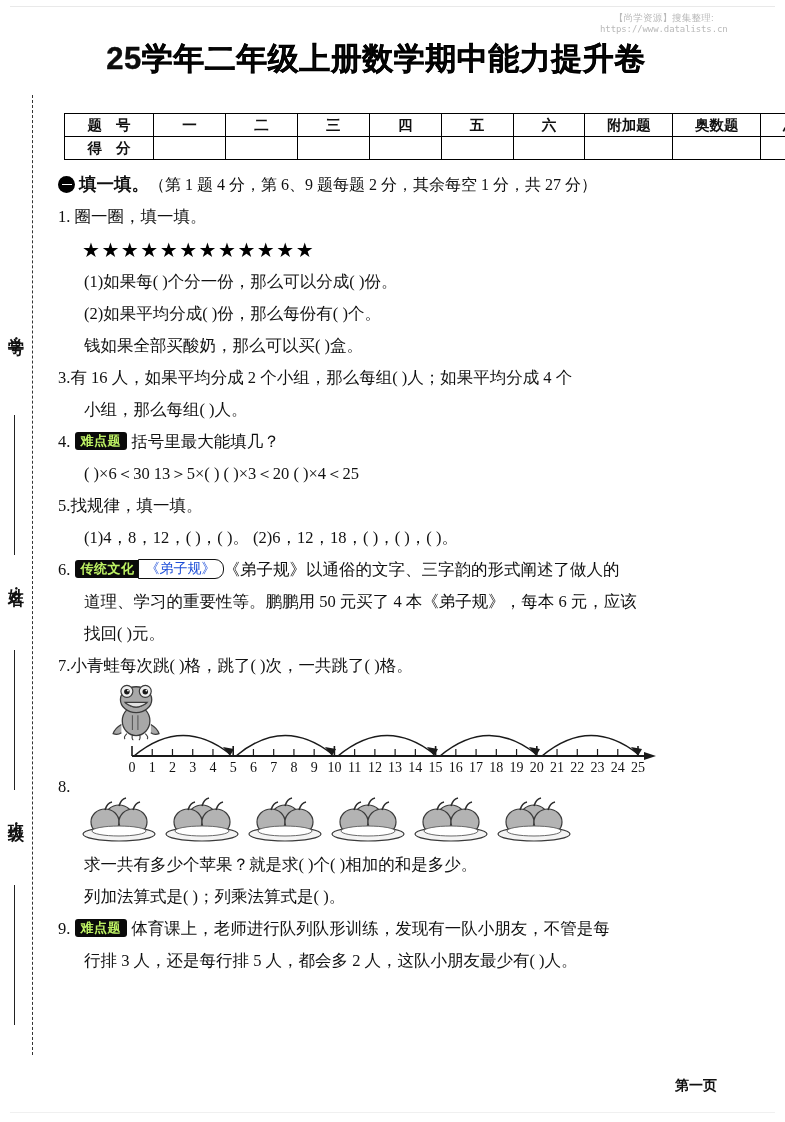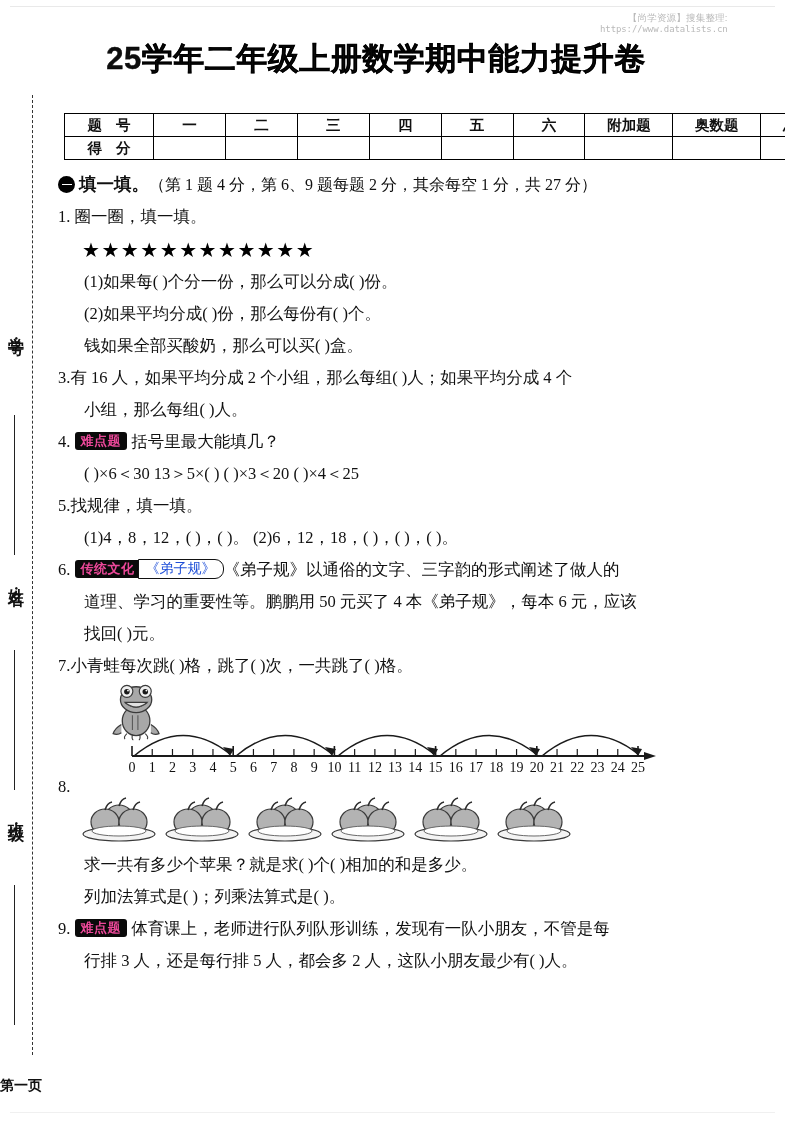--- a/index.html
+++ b/index.html
@@ -23,21 +23,21 @@
     width: 785px; height: 1122px;
     background: #fff;
   }
   .page-edge-top { position:absolute; left:10px; top:6px; width:765px; height:1px; background:#e9e9e9; }
   .page-edge-bottom { position:absolute; left:10px; top:1112px; width:765px; height:1px; background:#f0f0f0; }
 
   
   #watermark {
     position: absolute;
     left: 600px; top: 12px;
-    text-align: right;
+    text-align: center;
     color: #b9b9b9;
     font-family: "DejaVu Sans Mono", monospace;
     line-height: 1.25;
   }
   #watermark .wm1 { font-size: 9.5px; font-family:"Liberation Sans", sans-serif; letter-spacing:0.2px; }
   #watermark .wm2 { font-size: 9px; letter-spacing:-0.1px; }
 
   
   #seal-col {
     position:absolute;
@@ -157,21 +157,21 @@
     line-height: 29px;
     margin-top: 3px;
   }
   .q .qn { font-family:"Liberation Serif", serif; }
   .indent { padding-left: 26px; }
 
   
   .badge-dark {
     display:inline-block;
     background:#0a0a0a;
-    color:#ec4899;
+    color:#bef264;
     font-family:"Liberation Sans", sans-serif;
     font-size: 13px;
     font-weight: bold;
     line-height: 18px;
     padding: 0 6px;
     border-radius: 9px;
     vertical-align: 2px;
     letter-spacing: 0.5px;
   }
   .badge-dark.sq { border-radius: 3px; }
@@ -213,21 +213,21 @@
     align-items: flex-end;
     margin-left: 22px;
     height: 46px;
   }
 
   
   #footer {
     position:absolute;
     left:0; top: 1077px;
     width: 717px;
-    text-align:left;
+    text-align:right;
     font-family:"Liberation Sans", sans-serif;
     font-size: 14px;
     font-weight: bold;
     color:#111;
   }
 </style>
 </head>
 <body>
 
 <div id="page">

